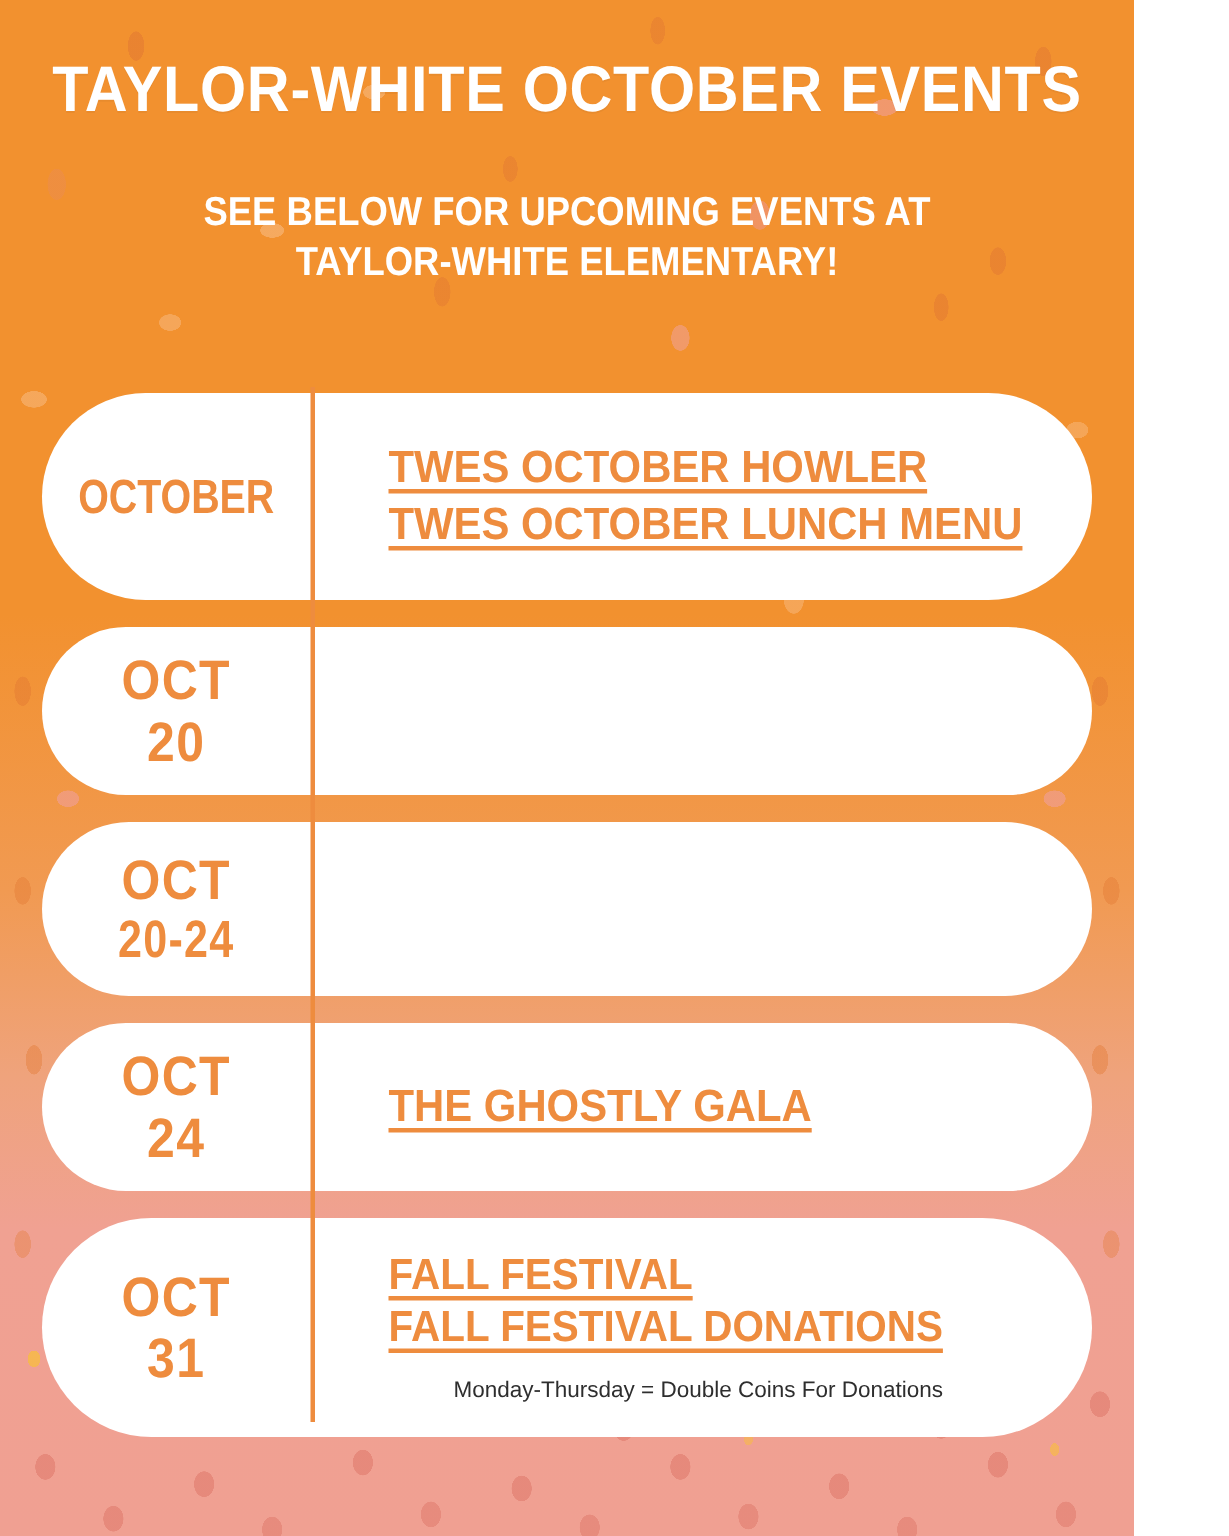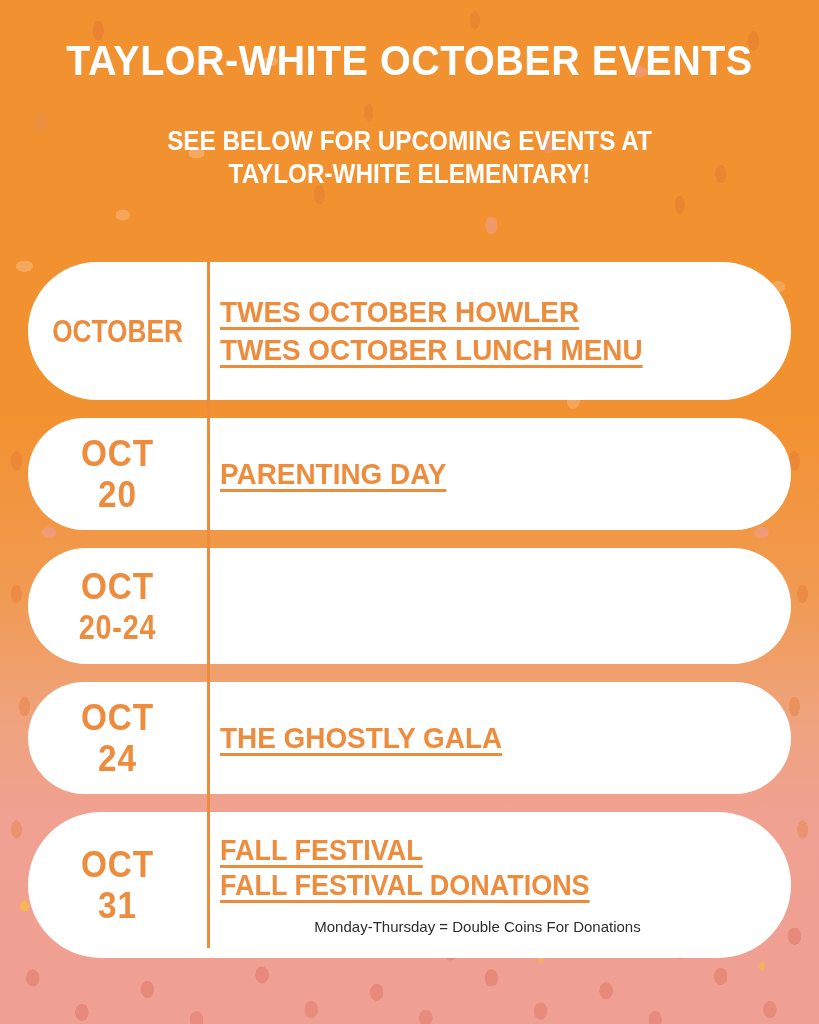--- a/index.html
+++ b/index.html
@@ -3,21 +3,21 @@
 <meta charset="utf-8">
 <style>
   * { margin:0; padding:0; box-sizing:border-box; }
   html, body {
     width:819px; height:1024px;
     font-family:"Liberation Sans", sans-serif;
     overflow:hidden;
   }
   #poster {
     position:relative;
-    width:819px; height:1024px;
+    width:756px; height:1024px;
     background:
       
       linear-gradient(to bottom,
         #F2912F 0%,
         #F2912F 40%,
         #F19A52 58%,
         #EFA37C 70%,
         #F0A192 80%,
         #F0A092 100%);
     overflow:hidden;
@@ -150,20 +150,21 @@
     z-index:2;
   }
   .card {
     position:relative;
     background:#FFFFFF;
     border-radius:999px;
     display:flex;
     align-items:center;
     margin-bottom:18px;
     overflow:hidden;
+    gap:39px;
   }
   .card-date {
     flex:0 0 179px;
     text-align:center;
     color:#EE8C3E;
     font-weight:bold;
     line-height:1.0;
     padding:0 6px;
   }
   .card-date .d-line {
@@ -239,23 +240,20 @@
         <a class="evt" href="#">TWES OCTOBER HOWLER</a>
         <a class="evt" href="#">TWES OCTOBER LUNCH MENU</a>
       </div>
     </div>
 
     <div class="card" id="card-1">
       <div class="card-date stack">
         <span class="d-line">OCT</span>
         <span class="d-line">20</span>
       </div>
-      <div class="card-body">
-        <a class="evt" href="#">PARENTING DAY</a>
-      </div>
     </div>
 
     <div class="card" id="card-2">
       <div class="card-date stack narrow">
         <span class="d-line">OCT</span>
         <span class="d-line">20-24</span>
       </div>
     </div>
 
     <div class="card" id="card-3">

